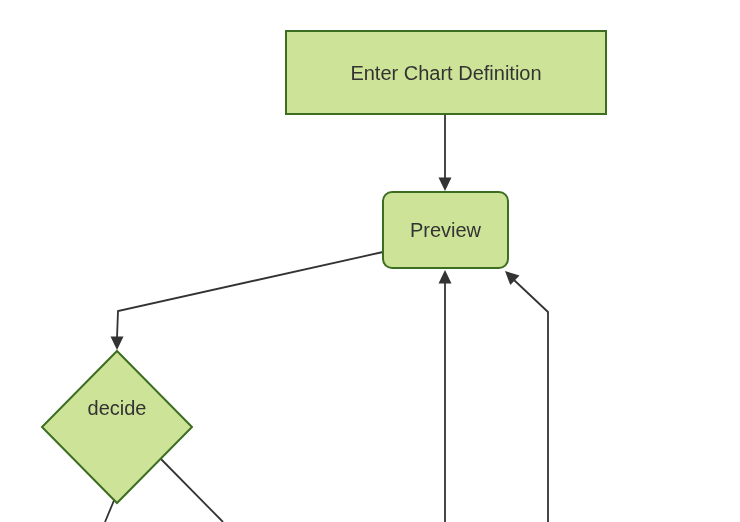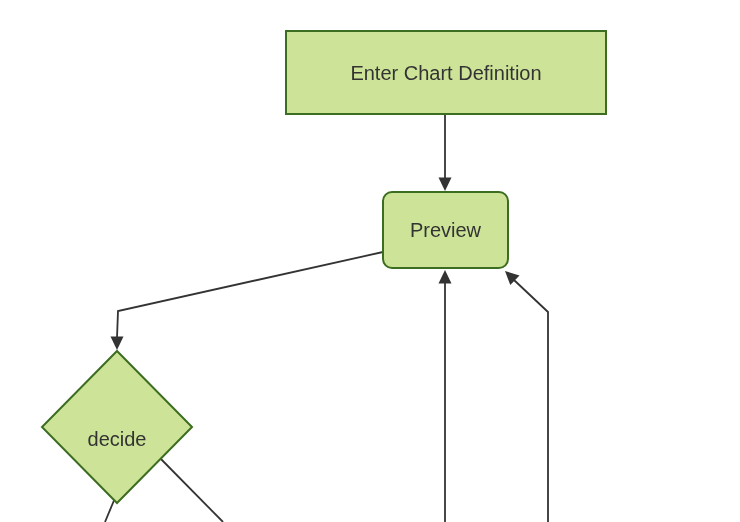--- a/index.html
+++ b/index.html
@@ -53,21 +53,21 @@
   #node-preview {
     left: 382px;
     top: 191px;
     width: 127px;
     height: 78px;
     border-radius: 10px;
   }
   #node-decide-label {
     position: absolute;
     left: 42px;
-    top: 421px;
+    top: 390px;
     width: 150px;
     height: 36px;
     display: flex;
     align-items: center;
     justify-content: center;
     color: #333333;
     font-size: 20px;
     white-space: nowrap;
   }
 </style>

